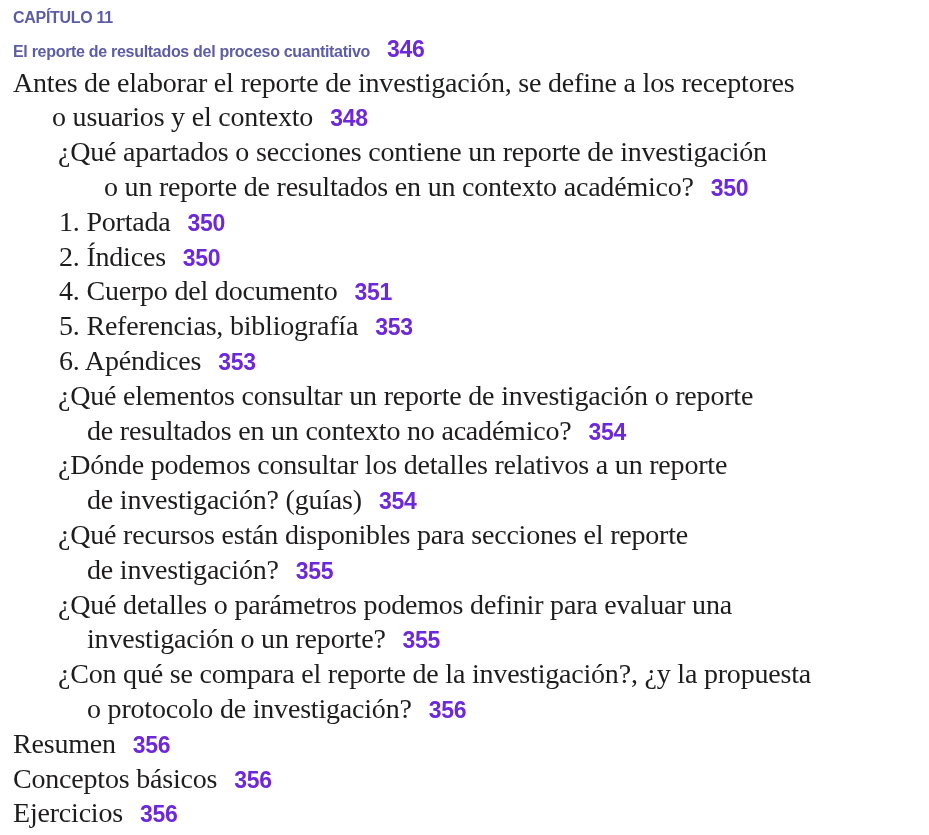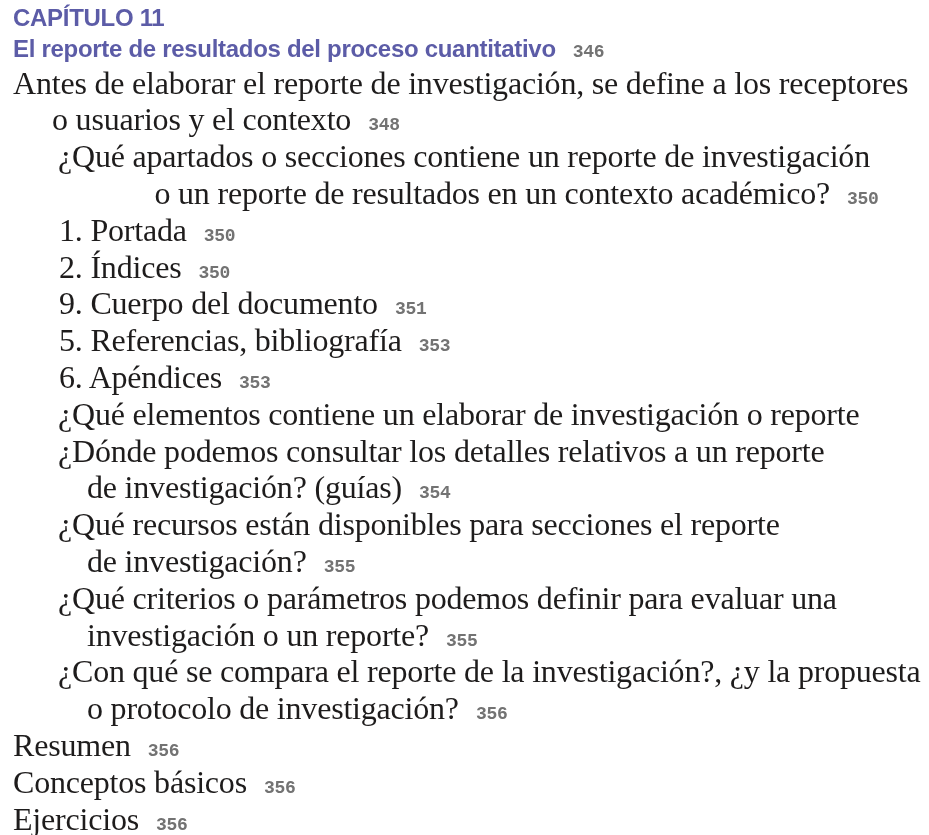--- a/index.html
+++ b/index.html
@@ -16,77 +16,78 @@
     padding-top: 3px;
     overflow: hidden;
     font-family: "Liberation Serif", serif;
   }
   .toc-line {
     line-height: 30.8px;
     white-space: nowrap;
   }
   .entry-text {
     font-family: "Liberation Serif", serif;
-    font-size: 32px;
+    font-size: 28px;
     color: #1e1c1c;
     letter-spacing: -0.2px;
   }
   .chapter-label, .chapter-title {
     font-family: "Liberation Sans", sans-serif;
     font-weight: bold;
-    font-size: 24px;
+    font-size: 16px;
     color: #5c5ca7;
     letter-spacing: -0.3px;
   }
   .chapter-label {
     line-height: 30.8px;
     padding-left: 13px;
   }
   .page-num {
-    font-family: Liberation Mono, monospace;
+    font-family: Liberation Sans, sans-serif;
     font-weight: bold;
-    font-size: 18px;
-    color: #737373;
+    font-size: 23px;
+    color: #6d28d9;
     margin-left: 17px;
     letter-spacing: -0.3px;
   }
   .indent-0 { padding-left: 13px; }
   .indent-1 { padding-left: 52px; }
   .indent-2 { padding-left: 58px; }
   .indent-3 { padding-left: 87px; }
   .indent-4 { padding-left: 59px; }
-  .indent-5 { padding-left: 104px; text-align: center; }
+  .indent-5 { padding-left: 104px; }
 </style>
 </head>
 <body>
 
 <div class="page">
 
   <div class="chapter-label">CAPÍTULO 11</div>
 
   <div class="toc-line indent-0">
     <span class="chapter-title">El reporte de resultados del proceso cuantitativo</span><span class="page-num">346</span>
   </div>
 
   <div id="toc-lines">
       <div class="toc-line indent-0"><span class="entry-text">Antes de elaborar el reporte de investigación, se define a los receptores</span></div>
       <div class="toc-line indent-1"><span class="entry-text">o usuarios y el contexto</span><span class="page-num">348</span></div>
       <div class="toc-line indent-2"><span class="entry-text">¿Qué apartados o secciones contiene un reporte de investigación</span></div>
       <div class="toc-line indent-5"><span class="entry-text">o un reporte de resultados en un contexto académico?</span><span class="page-num">350</span></div>
       <div class="toc-line indent-4"><span class="entry-text">1. Portada</span><span class="page-num">350</span></div>
       <div class="toc-line indent-4"><span class="entry-text">2. Índices</span><span class="page-num">350</span></div>
-      <div class="toc-line indent-4"><span class="entry-text">9. Cuerpo del documento</span><span class="page-num">351</span></div>
+      <div class="toc-line indent-4"><span class="entry-text">4. Cuerpo del documento</span><span class="page-num">351</span></div>
       <div class="toc-line indent-4"><span class="entry-text">5. Referencias, bibliografía</span><span class="page-num">353</span></div>
       <div class="toc-line indent-4"><span class="entry-text">6. Apéndices</span><span class="page-num">353</span></div>
-      <div class="toc-line indent-2"><span class="entry-text">¿Qué elementos contiene un elaborar de investigación o reporte</span></div>
+      <div class="toc-line indent-2"><span class="entry-text">¿Qué elementos consultar un reporte de investigación o reporte</span></div>
+      <div class="toc-line indent-3"><span class="entry-text">de resultados en un contexto no académico?</span><span class="page-num">354</span></div>
       <div class="toc-line indent-2"><span class="entry-text">¿Dónde podemos consultar los detalles relativos a un reporte</span></div>
       <div class="toc-line indent-3"><span class="entry-text">de investigación? (guías)</span><span class="page-num">354</span></div>
       <div class="toc-line indent-2"><span class="entry-text">¿Qué recursos están disponibles para secciones el reporte</span></div>
       <div class="toc-line indent-3"><span class="entry-text">de investigación?</span><span class="page-num">355</span></div>
-      <div class="toc-line indent-2"><span class="entry-text">¿Qué criterios o parámetros podemos definir para evaluar una</span></div>
+      <div class="toc-line indent-2"><span class="entry-text">¿Qué detalles o parámetros podemos definir para evaluar una</span></div>
       <div class="toc-line indent-3"><span class="entry-text">investigación o un reporte?</span><span class="page-num">355</span></div>
       <div class="toc-line indent-2"><span class="entry-text">¿Con qué se compara el reporte de la investigación?, ¿y la propuesta</span></div>
       <div class="toc-line indent-3"><span class="entry-text">o protocolo de investigación?</span><span class="page-num">356</span></div>
       <div class="toc-line indent-0"><span class="entry-text">Resumen</span><span class="page-num">356</span></div>
       <div class="toc-line indent-0"><span class="entry-text">Conceptos básicos</span><span class="page-num">356</span></div>
       <div class="toc-line indent-0"><span class="entry-text">Ejercicios</span><span class="page-num">356</span></div>
     </div>
 
 </div>
 

